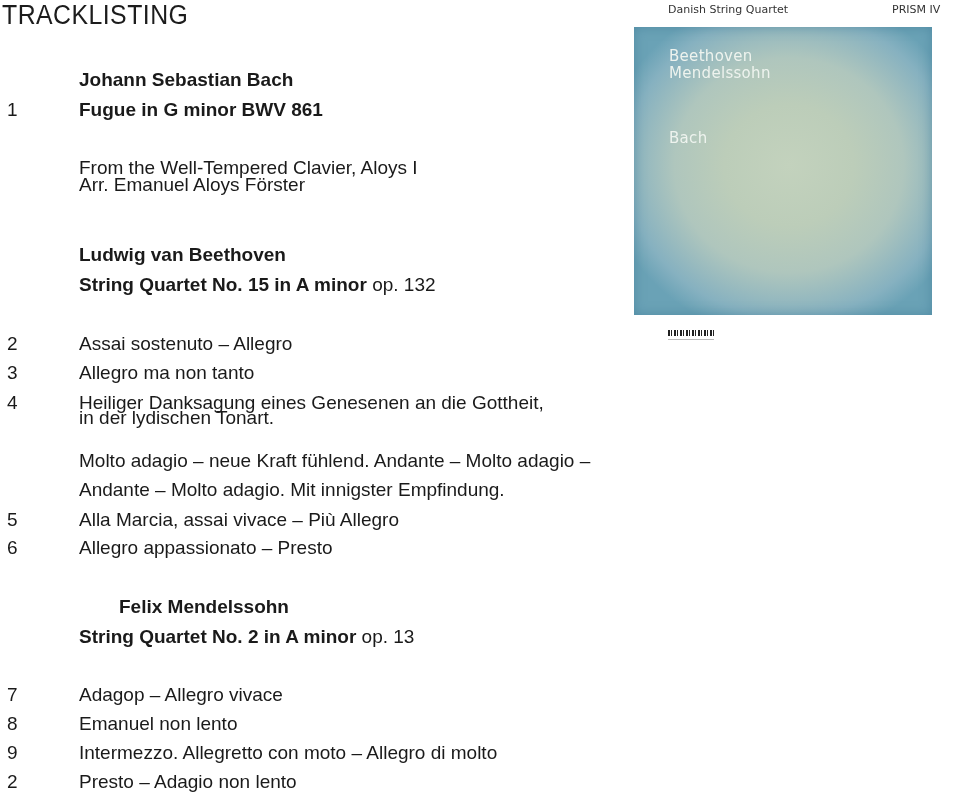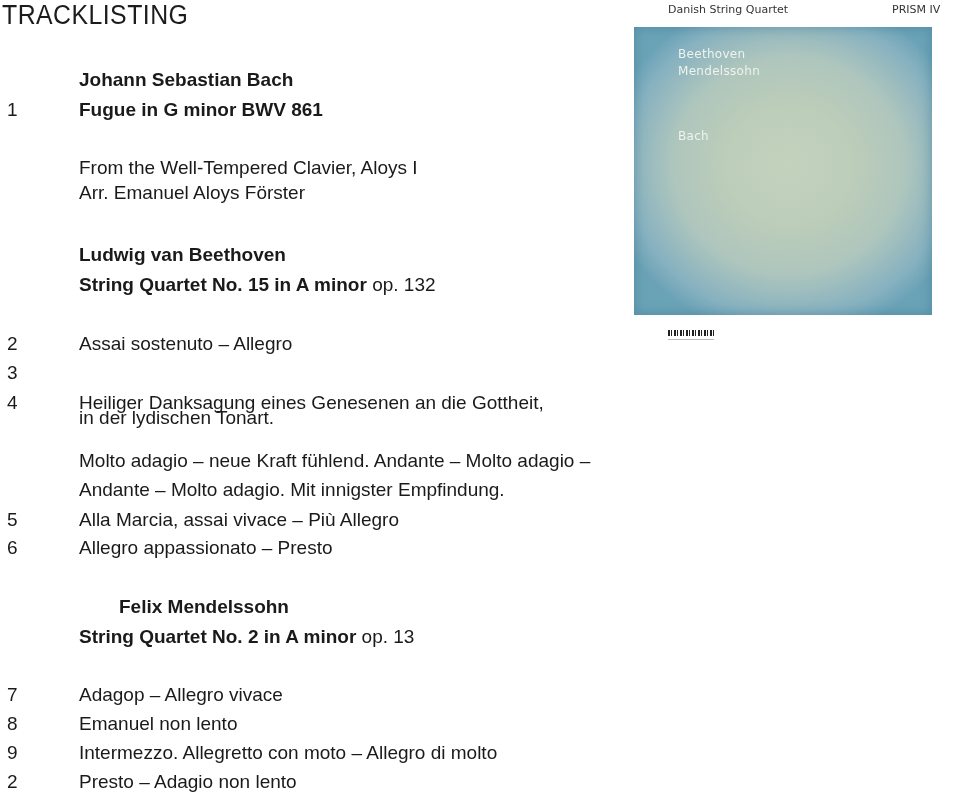--- a/index.html
+++ b/index.html
@@ -26,21 +26,21 @@
       position: absolute; top: 3px; font-size: 11px; font-weight: normal;
       font-family: "DejaVu Sans", sans-serif; color: #333;
     }
     .cover {
       position: absolute; left: 634px; top: 27px; width: 298px; height: 288px;
       background:
         radial-gradient(ellipse 62% 60% at 52% 48%, #c3d2bd 0%, #bccdb9 35%, #afc6bd 62%, #86b1c0 88%, #6aa2b6 100%);
       box-shadow: inset 0 0 12px rgba(60,120,150,0.55);
     }
     .cover-text {
-      position: absolute; left: 44px; font-size: 12px; color: #eef3ee;
+      position: absolute; left: 35px; font-size: 15px; color: #eef3ee;
       font-family: "DejaVu Sans", sans-serif; letter-spacing: 0.3px;
     }
     .barcode {
       position: absolute; left: 668px; top: 330px; width: 46px; height: 6px;
       background: repeating-linear-gradient(90deg, #222 0 2px, #fff 2px 3px, #222 3px 4px, #fff 4px 6px);
     }
     .barcode-sub {
       position: absolute; left: 668px; top: 339px; width: 46px; height: 1px; background: #bbb;
     }
   </style>
@@ -62,36 +62,37 @@
 <div class="line" style="top:65px;">
   <span class="txt bold">Johann Sebastian Bach</span>
 </div>
 <div class="line" style="top:95px;">
   <span class="num">1</span>
   <span class="txt bold">Fugue in G minor BWV 861</span>
 </div>
 <div class="line" style="top:153px;">
   <span class="txt">From the Well-Tempered Clavier, Aloys I</span>
 </div>
-<div class="line" style="top:178px;">
+<div class="line" style="top:170px;">
   <span class="txt">Arr. Emanuel Aloys Förster</span>
 </div>
 
 <div class="line" style="top:240px;">
   <span class="txt bold">Ludwig van Beethoven</span>
 </div>
 <div class="line" style="top:270px;">
   <span class="txt"><b>String Quartet No. 15 in A minor</b> <span>op. 132</span></span>
 </div>
 <div class="line" style="top:329px;">
   <span class="num">2</span>
   <span class="txt">Assai sostenuto – Allegro</span>
 </div>
 <div class="line" style="top:358px;">
   <span class="num">3</span>
+  <span class="txt">Allegro ma non tanto</span>
 </div>
 <div class="line" style="top:388px;">
   <span class="num">4</span>
   <span class="txt">Heiliger Danksagung eines Genesenen an die Gottheit,</span>
 </div>
 <div class="line" style="top:403px;">
   <span class="txt">in der lydischen Tonart.</span>
 </div>
 <div class="line" style="top:446px;">
   <span class="txt">Molto adagio – neue Kraft fühlend. Andante – Molto adagio –</span>

